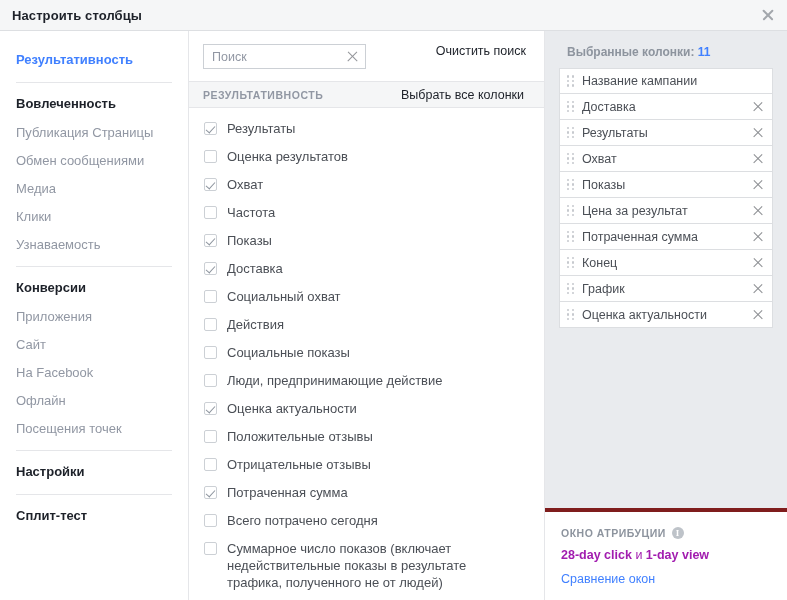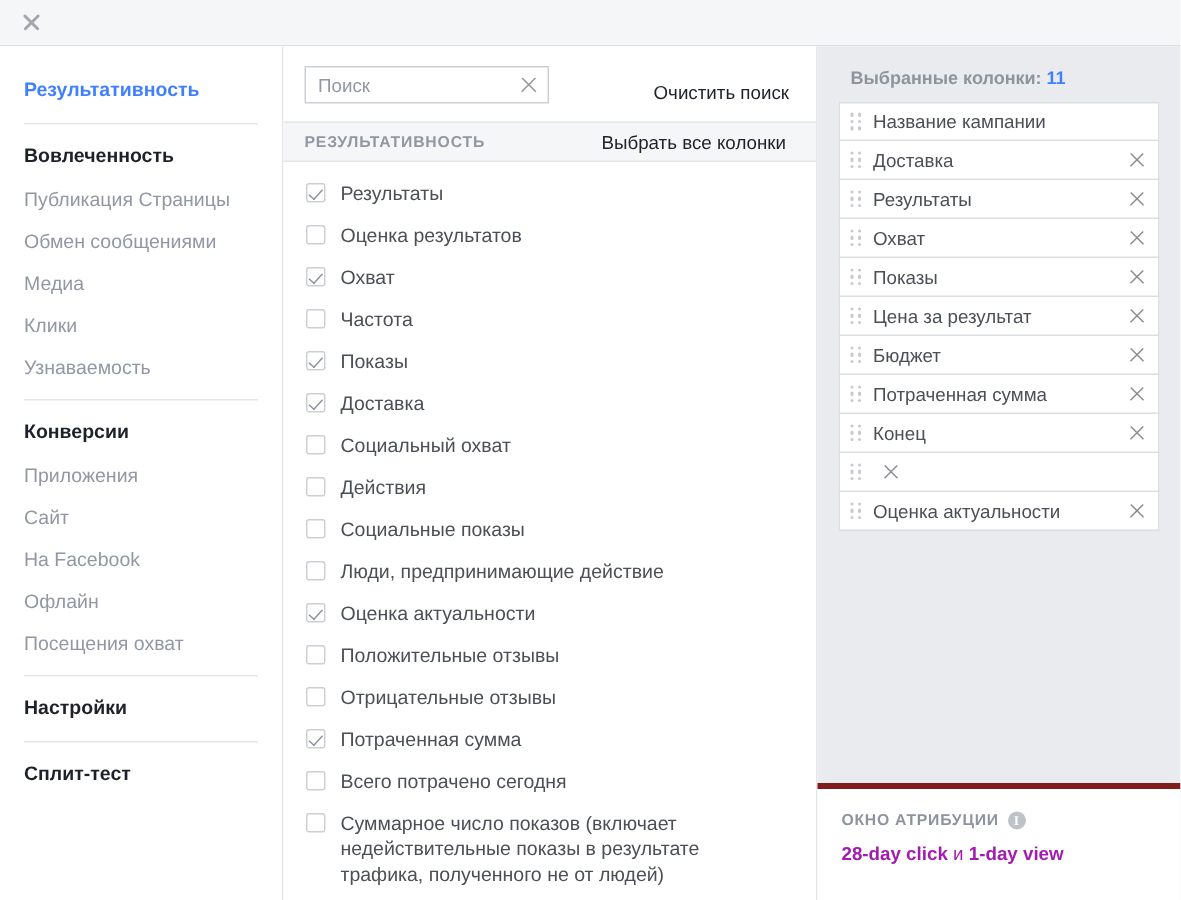--- a/index.html
+++ b/index.html
@@ -118,21 +118,21 @@
     min-width: 0;
     display: flex;
     flex-direction: column;
     background: #ffffff;
     border-right: 1px solid #e5e6e9;
     box-sizing: border-box;
   }
   .search-row {
     flex: 0 0 auto;
     display: flex;
-    align-items: flex-end;
+    align-items: flex-start;
     padding: 13px 14px 12px 14px;
     box-sizing: border-box;
   }
   .search-box {
     position: relative;
     width: 163px;
     height: 25px;
     border: 1px solid #ccd0d5;
     background: #fff;
     box-sizing: border-box;
@@ -389,20 +389,21 @@
     color: #4080ff;
     cursor: pointer;
   }
 </style>
 </head>
 <body>
 
 <div class="dialog">
 
   <div class="titlebar">
+    <div class="titlebar-title">Настроить столбцы</div>
     <div class="close-btn"></div>
   </div>
 
   <div class="body">
 
     <div class="sidebar">
       <div id="sidebar-groups">
           <div class="side-sec">
             <div class="side-head active">Результативность</div>
           </div>
@@ -415,21 +416,21 @@
             <div class="side-item">Клики</div>
             <div class="side-item">Узнаваемость</div>
           </div>
           <div class="side-divider"></div>
           <div class="side-sec">
             <div class="side-head">Конверсии</div>
             <div class="side-item">Приложения</div>
             <div class="side-item">Сайт</div>
             <div class="side-item">На Facebook</div>
             <div class="side-item">Офлайн</div>
-            <div class="side-item">Посещения охват</div>
+            <div class="side-item">Посещения точек</div>
           </div>
           <div class="side-divider"></div>
           <div class="side-sec">
             <div class="side-head">Настройки</div>
           </div>
           <div class="side-divider"></div>
           <div class="side-sec">
             <div class="side-head">Сплит-тест</div>
           </div>
         </div>
@@ -605,32 +606,20 @@
             </div>
             <div class="chip">
               <span class="drag-dots">
                 <i></i>
                 <i></i>
                 <i></i>
                 <i></i>
                 <i></i>
                 <i></i>
               </span>
-              <span class="chip-label">Бюджет</span>
-              <span class="chip-remove"></span>
-            </div>
-            <div class="chip">
-              <span class="drag-dots">
-                <i></i>
-                <i></i>
-                <i></i>
-                <i></i>
-                <i></i>
-                <i></i>
-              </span>
               <span class="chip-label">Потраченная сумма</span>
               <span class="chip-remove"></span>
             </div>
             <div class="chip">
               <span class="drag-dots">
                 <i></i>
                 <i></i>
                 <i></i>
                 <i></i>
                 <i></i>
@@ -641,20 +630,21 @@
             </div>
             <div class="chip">
               <span class="drag-dots">
                 <i></i>
                 <i></i>
                 <i></i>
                 <i></i>
                 <i></i>
                 <i></i>
               </span>
+              <span class="chip-label">График</span>
               <span class="chip-remove"></span>
             </div>
             <div class="chip">
               <span class="drag-dots">
                 <i></i>
                 <i></i>
                 <i></i>
                 <i></i>
                 <i></i>
                 <i></i>
@@ -668,17 +658,18 @@
       <div class="attribution">
         <div class="attr-head">
           <span>ОКНО АТРИБУЦИИ</span>
           <span class="info-icon">i</span>
         </div>
         <div class="attr-value">
           <b>28-day click</b>
           <span class="conj">и</span>
           <b>1-day view</b>
         </div>
+        <div class="attr-link">Сравнение окон</div>
       </div>
 
     </div>
   </div>
 </div>
 
 </body></html>

